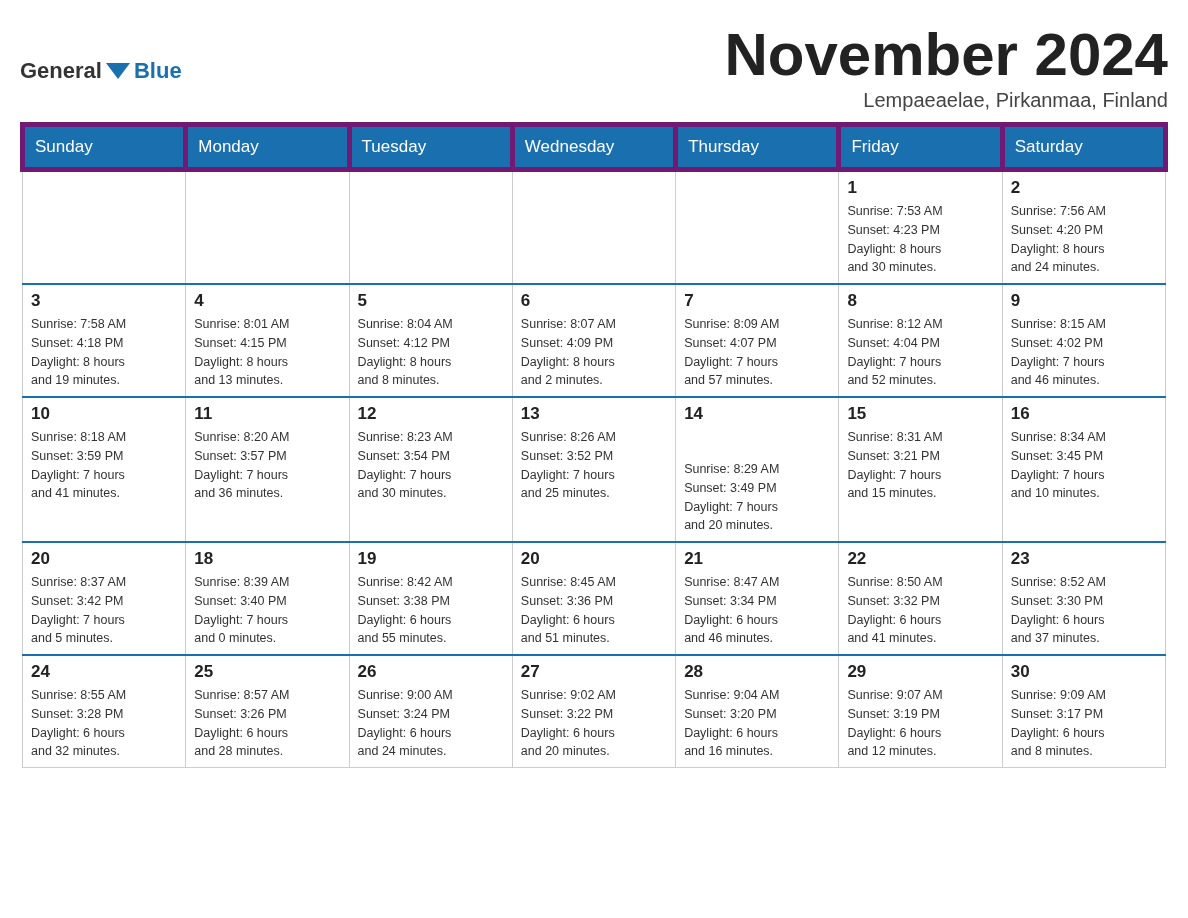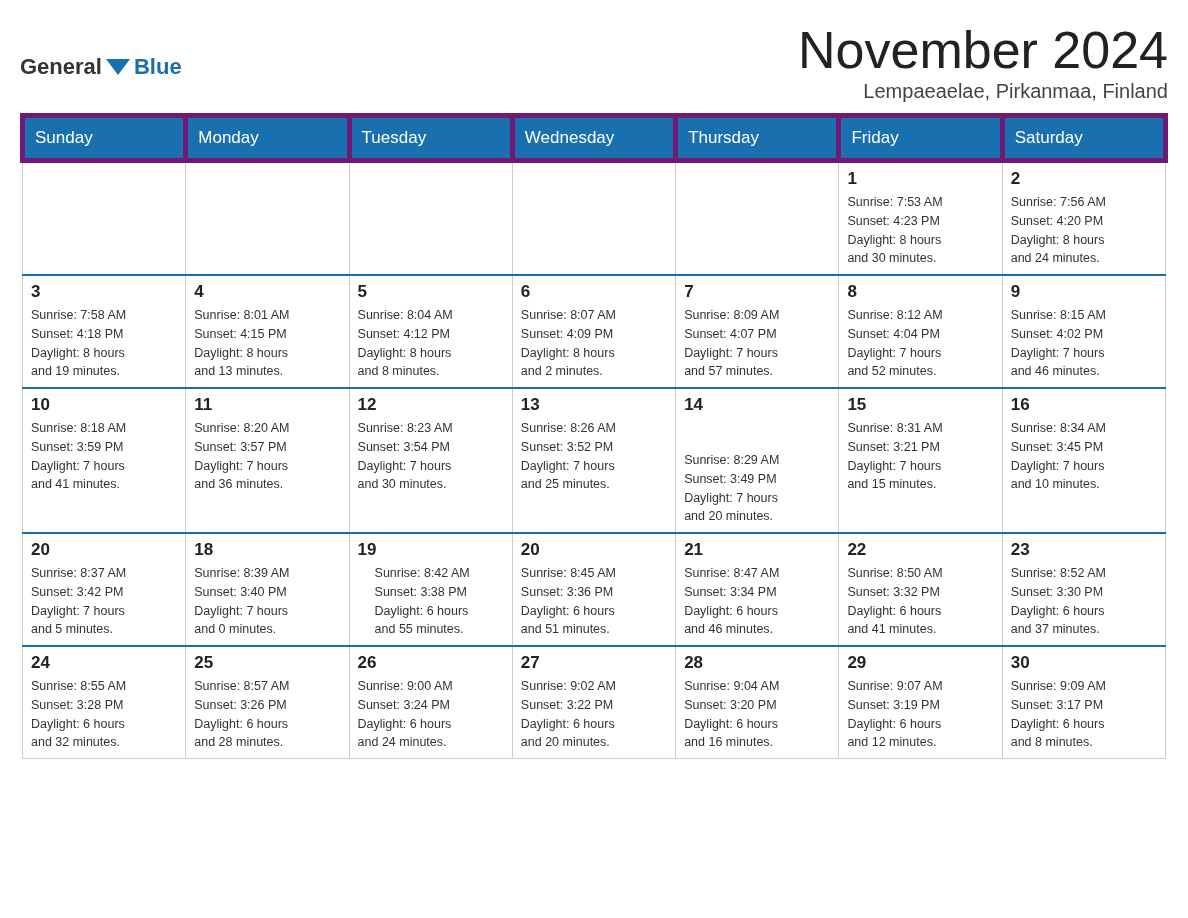--- a/index.html
+++ b/index.html
@@ -34,22 +34,22 @@
     .logo-icon {
       width: 28px;
       height: 28px;
       margin-left: 2px;
       margin-right: 2px;
     }
     .title-area {
       text-align: right;
     }
     .month-title {
-      font-size: 52px;
-      font-weight: normal;
+      font-size: 60px;
+      font-weight: bold;
       color: #222;
     }
     .location-subtitle {
       font-size: 20px;
       color: #444;
     }
     .calendar-table {
       width: 100%;
       border-collapse: collapse;
       margin-top: 8px;
@@ -255,21 +255,21 @@
         </td>
         <td>
           <span class="day-number">18</span>
           <div class="day-info" style="white-space: pre-line;">Sunrise: 8:39 AM
 Sunset: 3:40 PM
 Daylight: 7 hours
 and 0 minutes.</div>
         </td>
         <td>
           <span class="day-number">19</span>
-          <div class="day-info" style="white-space: pre-line; margin-left: 17px;">Sunrise: 8:42 AM
+          <div class="day-info" style="white-space: pre-line;">Sunrise: 8:42 AM
 Sunset: 3:38 PM
 Daylight: 6 hours
 and 55 minutes.</div>
         </td>
         <td>
           <span class="day-number">20</span>
           <div class="day-info" style="white-space: pre-line;">Sunrise: 8:45 AM
 Sunset: 3:36 PM
 Daylight: 6 hours
 and 51 minutes.</div>

